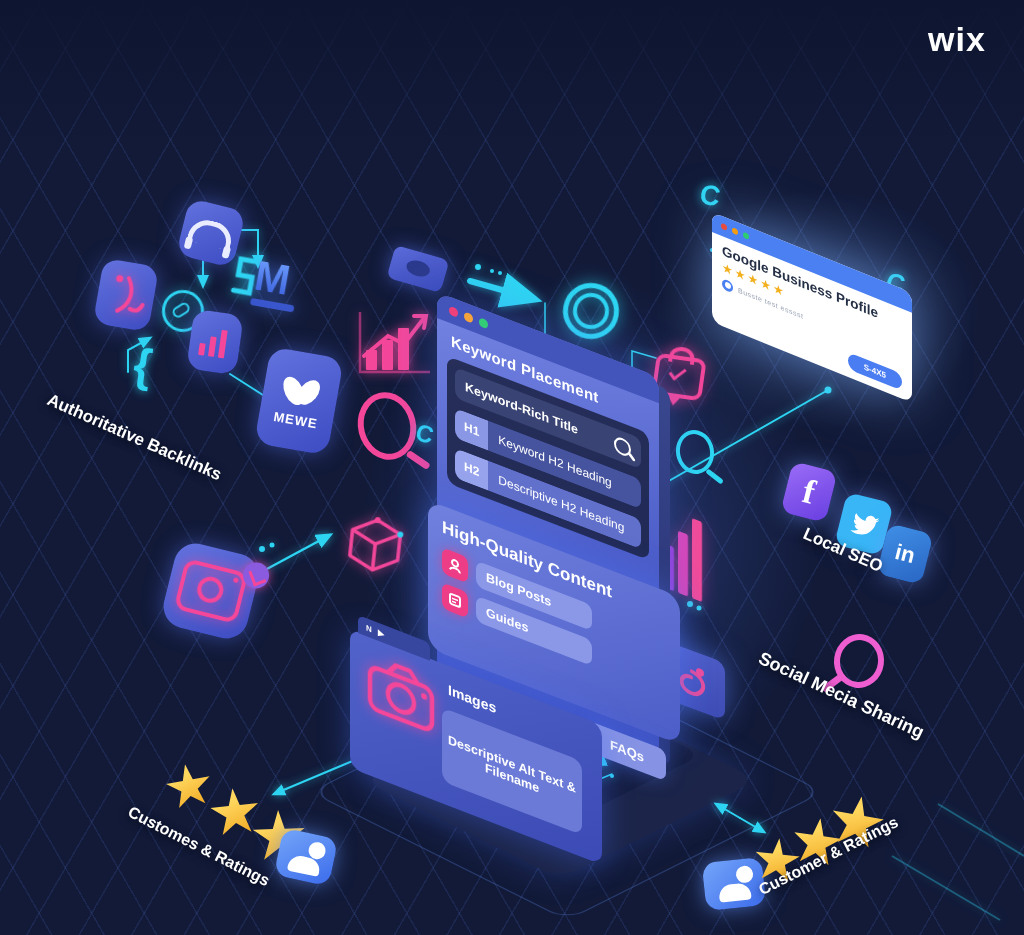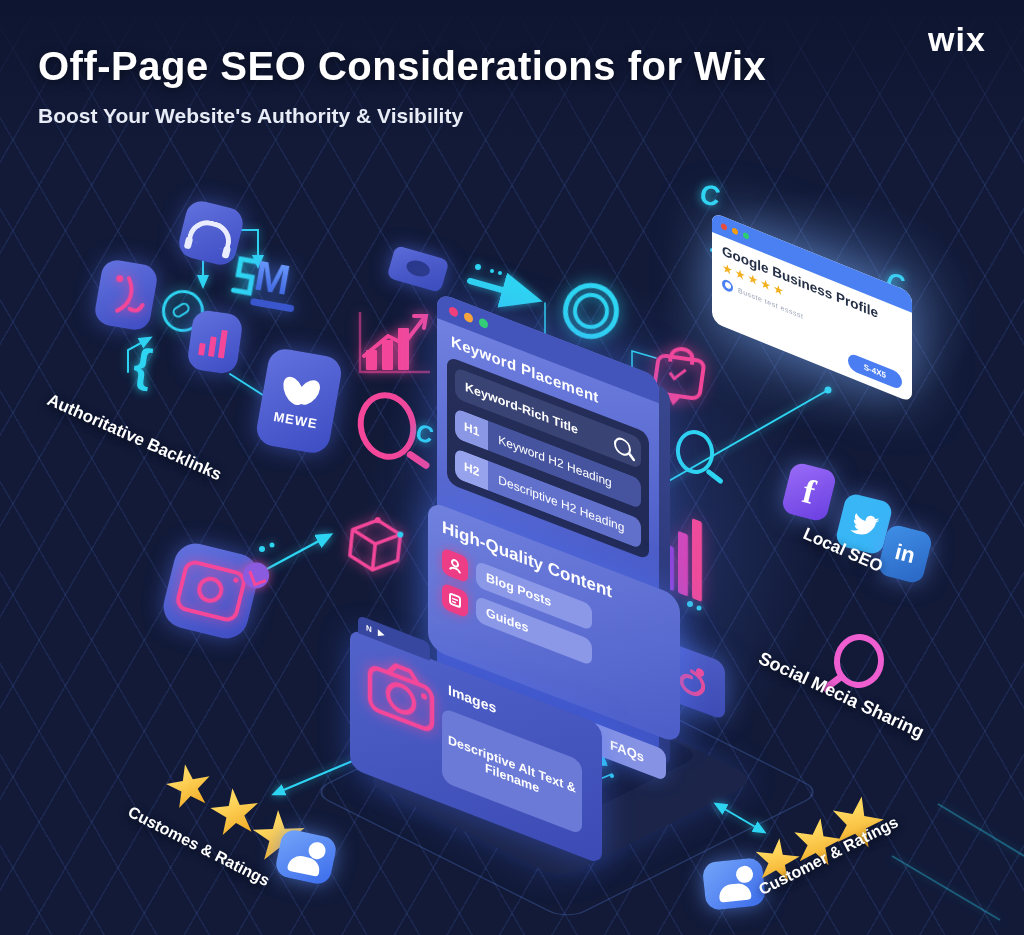--- a/index.html
+++ b/index.html
@@ -413,16 +413,14 @@
 
   <div class="person" style="left:704px;top:860px;width:60px;height:48px;transform:rotate(-6deg);">
     <span class="head"></span>
       <span class="bod"></span>
   </div>
   <div class="star" style="left:754px;top:838px;width:46px;height:46px;transform:rotate(6deg);"></div>
   <div class="star" style="left:792px;top:818px;width:50px;height:50px;transform:rotate(8deg);"></div>
   <div class="star" style="left:830px;top:796px;width:54px;height:54px;transform:rotate(10deg);"></div>
   <div class="label" style="left:760px;top:882px;font-size:16px;transform:rotate(-27deg);transform-origin:0 50%;">Customer &amp; Ratings</div>
 
-  <div class="h-title">Off-Page SEO Considerations for Wix</div>
-  <div class="h-sub">Boost Your Website's Authority &amp; Visibility</div>
   <div class="wix">wix</div>
 </div>
 
 </body></html>

